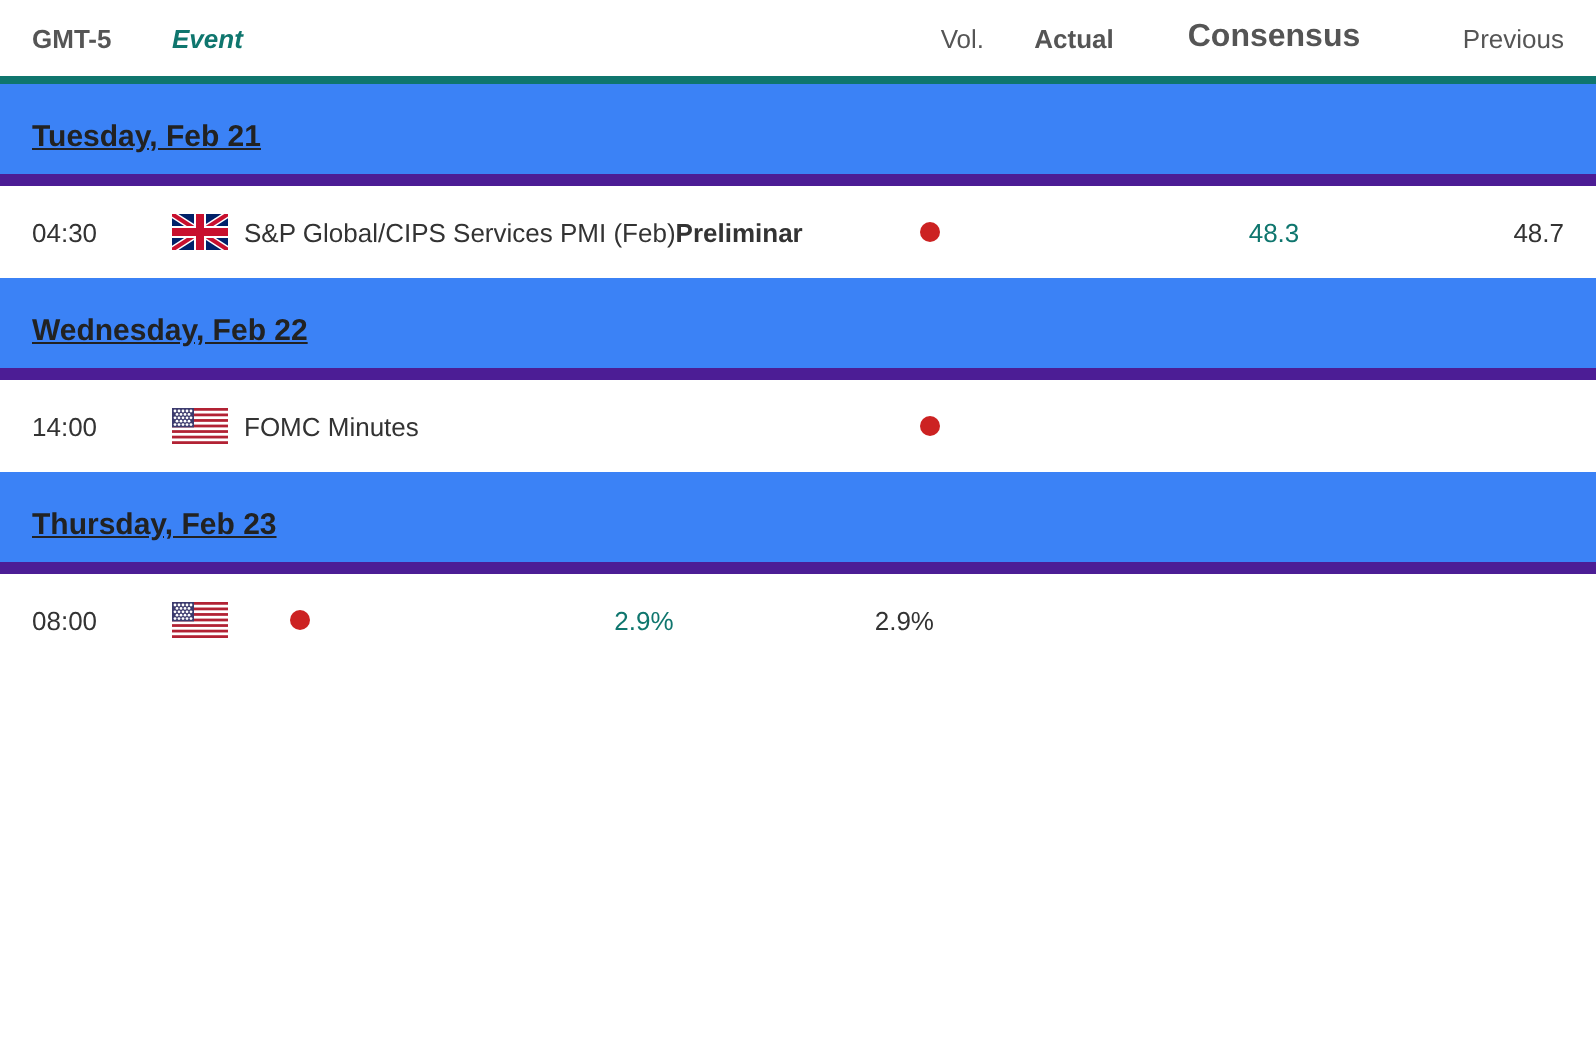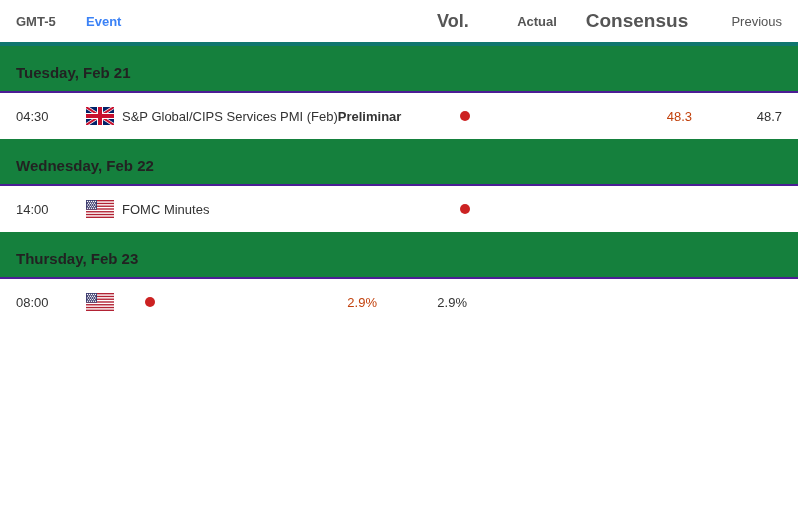--- a/index.html
+++ b/index.html
@@ -26,62 +26,64 @@
       width: 70px;
       flex-shrink: 0;
       font-weight: 700;
       font-size: 13px;
       color: #555;
     }
     .col-event {
       flex: 1;
       font-weight: 700;
       font-size: 13px;
-      color: #3b82f6;
+      color: #0f766e;
+      font-style: italic;
     }
     .col-vol {
       width: 55px;
-      text-align: left;
-      font-weight: 700;
-      font-size: 18px;
+      text-align: right;
+      font-weight: 400;
+      font-size: 13px;
       color: #555;
     }
     .col-actual {
       width: 90px;
       text-align: center;
       font-weight: 700;
       font-size: 13px;
       color: #555;
     }
     .col-consensus {
       width: 110px;
       text-align: center;
       font-weight: 700;
-      font-size: 19px;
+      font-size: 16px;
       color: #555;
     }
     .col-previous {
       width: 90px;
       text-align: right;
       font-weight: 400;
       font-size: 13px;
       color: #555;
     }
     .date-group-header {
       padding: 18px 16px 10px 16px;
       font-weight: 700;
       font-size: 15px;
       color: #222;
-      background: #15803d;
+      background: #3b82f6;
+      text-decoration: underline;
     }
     .event-row {
       display: flex;
       align-items: center;
       padding: 14px 16px;
-      border-top: 2px solid #4c1d95;
+      border-top: 6px solid #4c1d95;
       background: #fff;
     }
     .cell-gmt {
       width: 70px;
       flex-shrink: 0;
       font-size: 13px;
       color: #333;
     }
     .cell-flag {
       width: 36px;
@@ -105,23 +107,23 @@
       justify-content: center;
     }
     .cell-actual {
       width: 90px;
       text-align: center;
       font-size: 13px;
       color: #333;
     }
     .cell-consensus {
       width: 110px;
-      text-align: right;
-      font-size: 13px;
-      color: #c2410c;
+      text-align: center;
+      font-size: 13px;
+      color: #0f766e;
     }
     .cell-previous {
       width: 90px;
       text-align: right;
       font-size: 13px;
       color: #333;
     }
     .red-dot {
       width: 10px;
       height: 10px;

